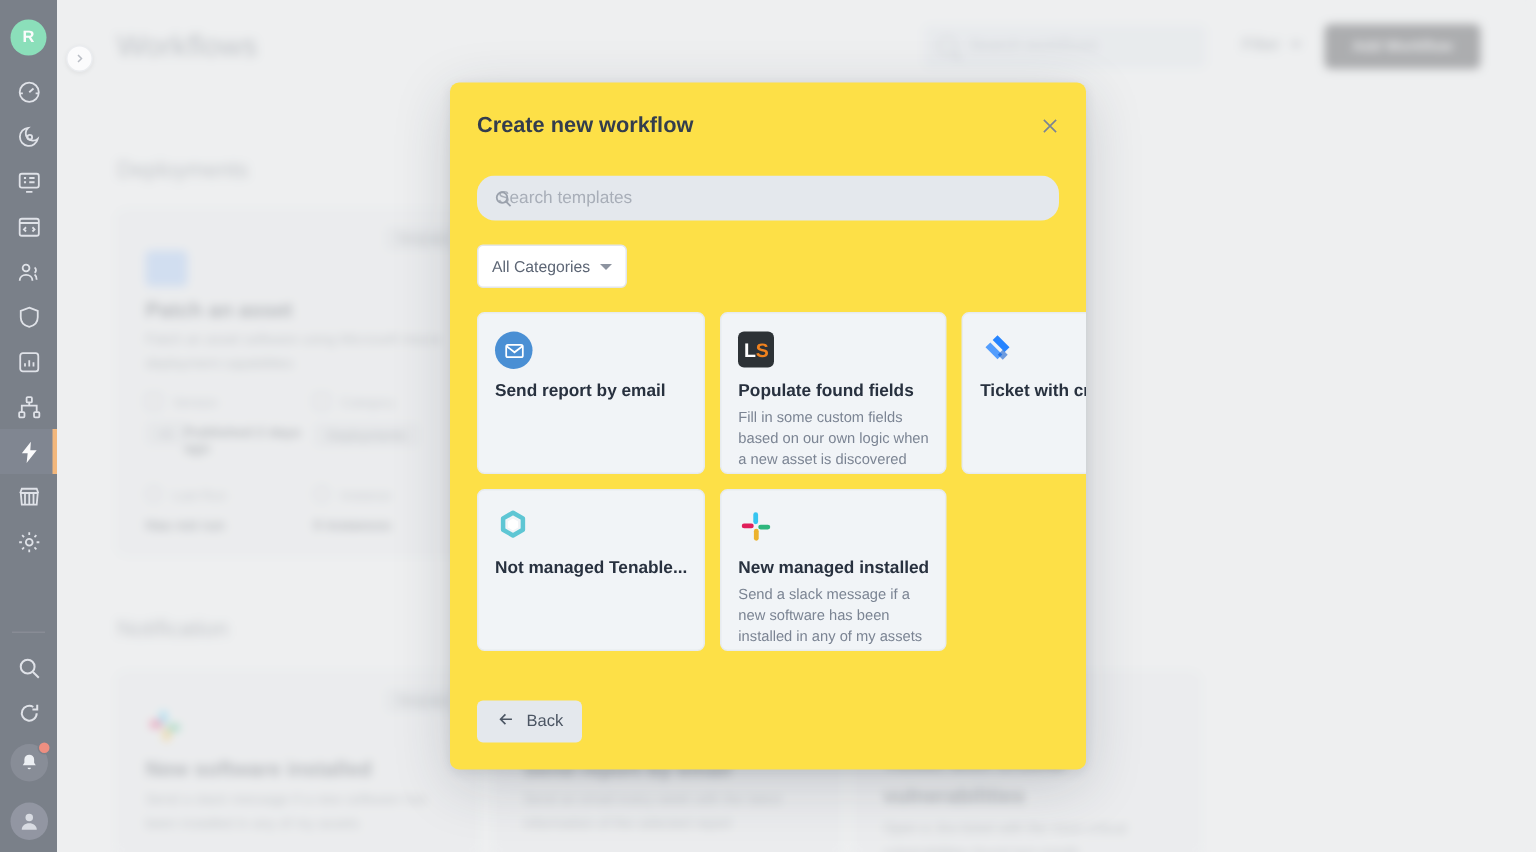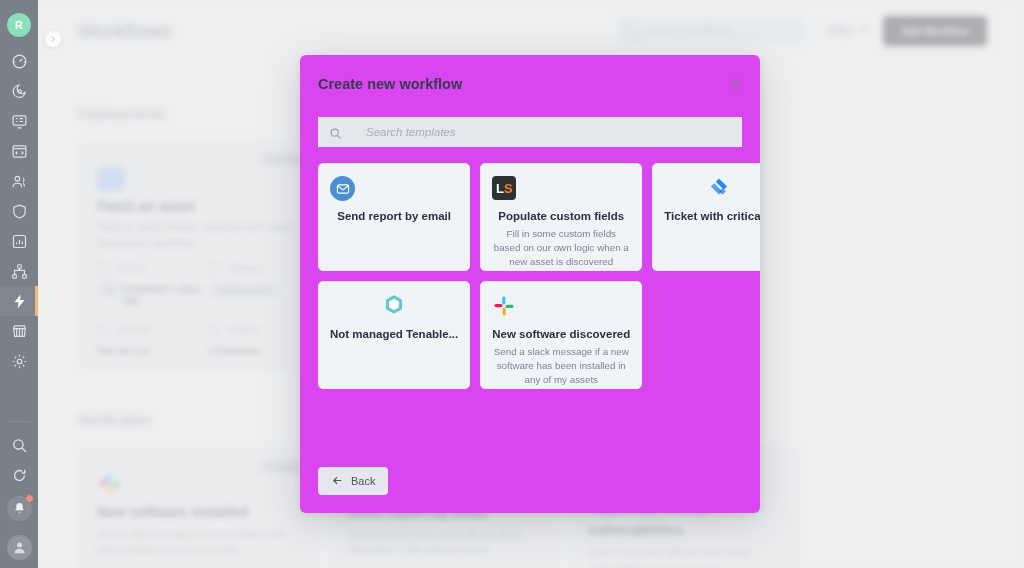--- a/index.html
+++ b/index.html
@@ -131,45 +131,45 @@
     display: flex; align-items: center; justify-content: center;
     z-index: 45; box-shadow: 0 1px 3px rgba(0,0,0,.10);
   }
 
   
   .scrim { position: absolute; inset: 0; background: rgba(245,246,248,.42); z-index: 50; }
 
   
   .modal {
     position: absolute; left: 300px; top: 55px;
-    width: 460px; height: 458px;
-    background: #d946ef; border-radius: 6px;
+    width: 424px; height: 458px;
+    background: #fde047; border-radius: 6px;
     box-shadow: 0 10px 38px rgba(40,50,65,.18), 0 2px 8px rgba(40,50,65,.10);
-    z-index: 60; display: flex; flex-direction: column; text-align: center;
+    z-index: 60; display: flex; flex-direction: column;
   }
   .modal-head {
     position: relative; height: 62px; flex: none;
   }
   .modal-title {
     position: absolute; left: 18px; top: 21px;
     font-size: 14.5px; font-weight: bold; color: #333d4d;
   }
   .modal-close {
     position: absolute; right: 16px; top: 21px;
     width: 16px; height: 16px;
     display: flex; align-items: center; justify-content: center;
   }
   .modal-body {
     flex: 1; padding: 0 18px; overflow: hidden;
     display: flex; flex-direction: column;
   }
   .srch {
-    position: relative; height: 30px; border-radius: 0;
+    position: relative; height: 30px; border-radius: 12px;
     background: #e4e8ed; display: flex; align-items: center;
-    padding-left: 48px; flex: none; font-style: italic;
+    padding-left: 14px; flex: none;
   }
   .srch-ico { position: absolute; left: 11px; top: 9px; }
   .srch-ph { font-size: 11.5px; color: #a8aeb8; }
   .cat {
     margin-top: 16px; width: 100px; height: 29px; flex: none;
     background: #ffffff; border: 1px solid #e3e6ea; border-radius: 4px;
     display: flex; align-items: center; justify-content: space-between;
     padding: 0 9px;
   }
   .cat-lbl { font-size: 10.5px; color: #5d6675; }
@@ -442,20 +442,24 @@
       <div class="srch">
         <span class="srch-ico">
           <svg width="13" height="13" viewBox="0 0 24 24" fill="none" stroke="#9aa1ac" stroke-width="2.2">
             <circle cx="10.5" cy="10.5" r="6.5"></circle>
               <path d="M15.5 15.5L21 21"></path>
           </svg>
         </span>
         <span class="srch-ph">Search templates</span>
       </div>
 
+      <div class="cat">
+        <span class="cat-lbl">All Categories</span>
+        <span class="caret"></span>
+      </div>
 
       <div class="grid">
 
 
         <div class="tcard">
           <div class="tcard-ico">
             <span class="ico-mail">
               <svg width="14" height="14" viewBox="0 0 24 24" fill="none" stroke="#ffffff" stroke-width="2">
                 <rect x="2.5" y="5" width="19" height="14" rx="2"></rect>
                   <path d="M3 6.5l9 7 9-7"></path>
@@ -465,21 +469,21 @@
           <div class="tcard-title">Send report by email</div>
         </div>
 
         <div class="tcard">
           <div class="tcard-ico">
             <span class="ico-ls">
                 <span class="l">L</span>
                 <span class="s">S</span>
               </span>
           </div>
-          <div class="tcard-title">Populate custom fields</div>
+          <div class="tcard-title">Populate found fields</div>
           <div class="tcard-desc">Fill in some custom fields based on our own logic when a new asset is discovered</div>
         </div>
 
         <div class="tcard">
           <div class="tcard-ico">
             <svg width="24" height="24" viewBox="0 0 24 24">
               <path d="M12 2.5l8 8-3.2 3.2-8-8z" fill="#2684ff"></path>
               <path d="M7.2 7.3l8 8L12 18.5l-8-8z" fill="#2684ff" opacity=".78"></path>
               <path d="M15.5 12.2l-3.3 3.3 3.3 3.3 3.3-3.3z" fill="#0052cc" opacity=".55"></path>
             </svg>
@@ -499,21 +503,21 @@
 
         <div class="tcard">
           <div class="tcard-ico">
             <svg class="slack" width="24" height="24" viewBox="0 0 24 24">
               <rect x="2.5" y="10" width="8" height="3.2" rx="1.6" fill="#e01e5a"></rect>
               <rect x="10.2" y="2.5" width="3.2" height="8" rx="1.6" fill="#36c5f0"></rect>
               <rect x="13.5" y="10.8" width="8" height="3.2" rx="1.6" fill="#2eb67d"></rect>
               <rect x="10.6" y="13.5" width="3.2" height="8" rx="1.6" fill="#ecb22e"></rect>
             </svg>
           </div>
-          <div class="tcard-title">New software discovered</div>
+          <div class="tcard-title">New managed installed</div>
           <div class="tcard-desc">Send a slack message if a new software has been installed in any of my assets</div>
         </div>
 
       </div>
     </div>
 
     <div class="modal-foot">
       <div class="back-btn">
         <span>
           <svg width="13" height="13" viewBox="0 0 24 24" fill="none" stroke="#4b5563" stroke-width="2">

